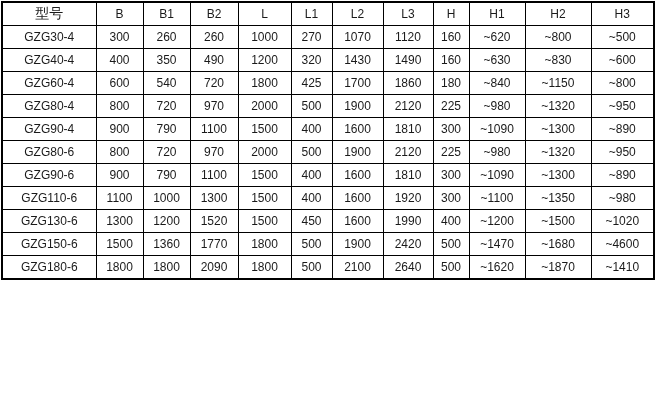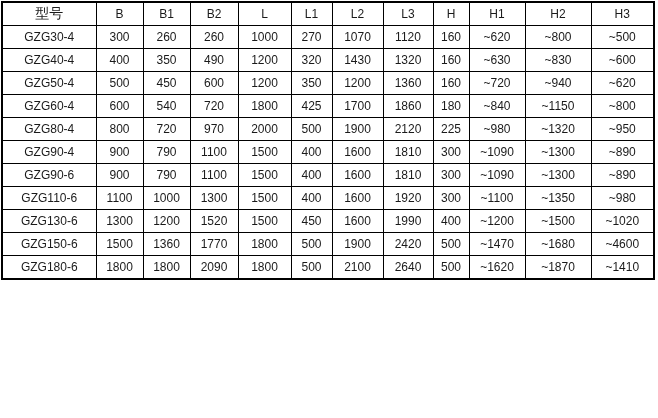--- a/index.html
+++ b/index.html
@@ -98,39 +98,25 @@
         <td>~500</td>
       </tr>
       <tr>
         <td>GZG40-4</td>
         <td>400</td>
         <td>350</td>
         <td>490</td>
         <td>1200</td>
         <td>320</td>
         <td>1430</td>
-        <td>1320</td>
+        <td>1490</td>
         <td>160</td>
         <td>~630</td>
         <td>~830</td>
         <td>~600</td>
-      </tr>
-      <tr>
-        <td>GZG50-4</td>
-        <td>500</td>
-        <td>450</td>
-        <td>600</td>
-        <td>1200</td>
-        <td>350</td>
-        <td>1200</td>
-        <td>1360</td>
-        <td>160</td>
-        <td>~720</td>
-        <td>~940</td>
-        <td>~620</td>
       </tr>
       <tr>
         <td>GZG60-4</td>
         <td>600</td>
         <td>540</td>
         <td>720</td>
         <td>1800</td>
         <td>425</td>
         <td>1700</td>
         <td>1860</td>
@@ -161,20 +147,34 @@
         <td>1500</td>
         <td>400</td>
         <td>1600</td>
         <td>1810</td>
         <td>300</td>
         <td>~1090</td>
         <td>~1300</td>
         <td>~890</td>
       </tr>
       <tr>
+        <td>GZG80-6</td>
+        <td>800</td>
+        <td>720</td>
+        <td>970</td>
+        <td>2000</td>
+        <td>500</td>
+        <td>1900</td>
+        <td>2120</td>
+        <td>225</td>
+        <td>~980</td>
+        <td>~1320</td>
+        <td>~950</td>
+      </tr>
+      <tr>
         <td>GZG90-6</td>
         <td>900</td>
         <td>790</td>
         <td>1100</td>
         <td>1500</td>
         <td>400</td>
         <td>1600</td>
         <td>1810</td>
         <td>300</td>
         <td>~1090</td>

